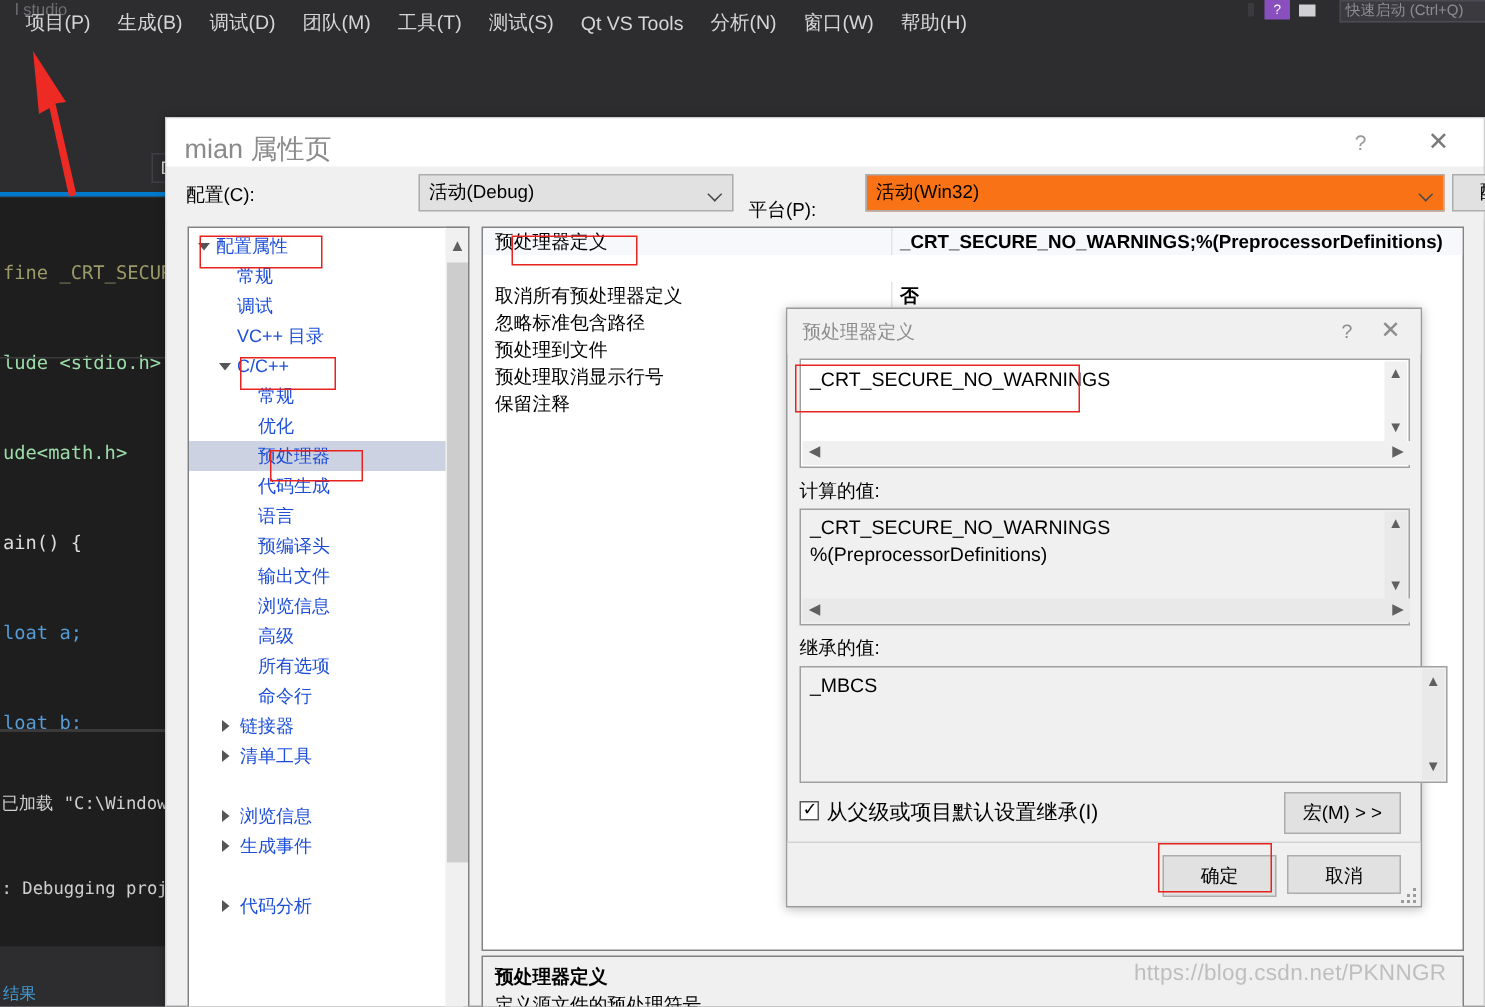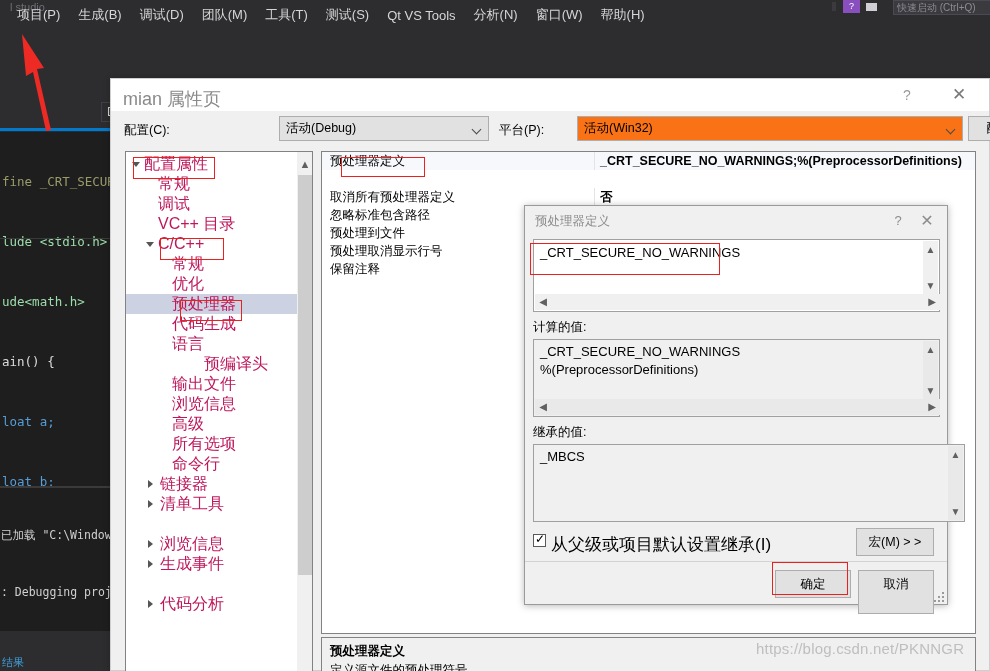--- a/index.html
+++ b/index.html
@@ -94,39 +94,39 @@
   #props-close {
     position:absolute; right:10px; top:4px; width:40px; height:24px;
     text-align:center; line-height:24px; color:#7a7a7a; font-size:17px;
   }
   
   #cfg-row { position:absolute; left:0; top:33px; width:878px; height:34px; background:#f0f0f0; }
   .lbl { position:absolute; font-size:12.5px; color:#000; white-space:nowrap; }
   #cfg-label  { left:13px; top:10px; }
   #cfg-select { position:absolute; left:168px; top:4px; width:210px; height:25px;
       background:#e1e1e1; border:1px solid #adadad; font-size:12.5px; line-height:23px; padding-left:6px; color:#000;}
-  #plat-label { left:388px; top:10px; }
+  #plat-label { left:388px; top:20px; }
   #plat-select{ position:absolute; left:466px; top:4px; width:386px; height:25px;
       background:#f97316; border:1px solid #adadad; font-size:12.5px; line-height:23px; padding-left:6px; color:#000;}
   .sel-chev { position:absolute; right:8px; top:9px; width:7px;height:7px;
      border-left:1.4px solid #4a4a4a;border-bottom:1.4px solid #4a4a4a; transform:rotate(-45deg);}
   #cfgmgr-btn { position:absolute; left:857px; top:4px; width:128px; height:25px;
       background:#e1e1e1; border:1px solid #adadad; font-size:12.5px; text-align:center; line-height:23px;
       white-space:nowrap; overflow:hidden;}
   
   #tree-panel { position:absolute; left:14px; top:72px; width:185px; height:540px;
      background:#fff; border:1px solid #828282; overflow:hidden; }
   #tree-scroll { position:absolute; left:186px; top:72px; width:16px; height:540px;
      background:#f0f0f0; border:1px solid #828282; border-left:none;}
   #tree-thumb { position:absolute; left:187px; top:96px; width:14px; height:400px; background:#cdcdcd;}
   .sb-up, .sb-dn { position:absolute; left:187px; width:14px; height:22px; color:#606060;
       font-size:11px; text-align:center; line-height:22px;}
   .sb-up { top:74px; } .sb-dn { top:589px; }
-  .tnode { position:absolute; left:0; width:185px; height:20px; font-size:16px;
-      line-height:20px; white-space:nowrap; color:#be185d; }
+  .tnode { position:absolute; left:0; width:185px; height:20px; font-size:12px;
+      line-height:20px; white-space:nowrap; color:#1d4ed8; }
   .tnode .tx { position:absolute; }
   .tri { position:absolute; width:0;height:0; border-top:4px solid transparent;
       border-bottom:4px solid transparent; border-left:5px solid #555; top:6px;}
   .tri-open { border-left:4px solid transparent;border-right:4px solid transparent;
       border-top:5px solid #555; top:8px; border-bottom:none;}
   .tnode.sel { background:#cdd2e3; }
   
   #prop-list { position:absolute; left:210px; top:72px; width:655px; height:483px;
      background:#fff; border:1px solid #828282; overflow:hidden;}
   .prow { position:absolute; left:0; width:653px; height:18px; font-size:12.5px; line-height:18px;}
@@ -165,28 +165,28 @@
   #pp-calc-vsb{ position:absolute; right:1px; top:1px; width:15px; height:58px; background:#e9e9e9;}
   #pp-calc-hsb{ position:absolute; left:1px; bottom:1px; width:405px; height:16px; background:#e9e9e9;}
   #pp-inh-label { position:absolute; left:8px; top:218px; font-size:12.5px; white-space:nowrap;}
   #pp-inh { left:8px; top:238px; width:432px; height:78px; background:#f0f0f0;}
   #pp-inh-l1 { position:absolute; left:6px; top:4px; font-size:13px; white-space:nowrap;}
   #pp-inh-vsb{ position:absolute; right:1px; top:1px; width:15px; height:74px; background:#e9e9e9;}
   #pp-chk-row { position:absolute; left:8px; top:326px; width:300px; height:20px; }
   #pp-chkbox { position:absolute; left:0; top:2px; width:13px; height:13px; background:#fff;
       border:1px solid #5a5a5a;}
   #pp-chkbox:after { content:"\2713"; position:absolute; left:1px; top:-3px; font-size:12px; color:#000;}
-  #pp-chk-label { position:absolute; left:18px; top:1px; font-size:17px; white-space:nowrap;}
+  #pp-chk-label { position:absolute; left:18px; top:1px; font-size:14px; white-space:nowrap;}
   #pp-macro-btn { position:absolute; left:331px; top:322px; width:78px; height:28px; background:#e1e1e1;
       border:1px solid #adadad; font-size:12.5px; text-align:center; line-height:26px; white-space:nowrap;}
   #pp-btm { position:absolute; left:0; top:355px; width:422px; height:43px; background:#f0f0f0;
       border-top:1px solid #d2d2d2;}
   #pp-ok     { position:absolute; left:250px; top:8px; width:76px; height:28px; background:#e1e1e1;
       border:1px solid #adadad; font-size:12.5px; text-align:center; line-height:26px;}
-  #pp-cancel { position:absolute; left:333px; top:8px; width:76px; height:44px; background:#e1e1e1;
+  #pp-cancel { position:absolute; left:333px; top:8px; width:76px; height:26px; background:#e1e1e1;
       border:1px solid #adadad; font-size:12.5px; text-align:center; line-height:26px;}
   #pp-grip { position:absolute; right:2px; bottom:2px; width:10px; height:10px;}
   #pp-grip i { position:absolute; width:2px; height:2px; background:#9a9a9a;}
   
   .redbox { position:absolute; border:1.6px solid #e8221f; pointer-events:none; }
   #ann-arrow { position:absolute; left:18px; top:32px; width:60px; height:105px; pointer-events:none;}
   
   #watermark { position:absolute; left:756px; top:640px; font-size:15px;
       color:rgba(150,150,150,0.55); white-space:nowrap; letter-spacing:0.2px;}
 </style>
@@ -315,21 +315,21 @@
       </div>
     <div class="tnode sel" style="top:142px;">
       <span class="tx" style="left:46px;">预处理器</span>
       </div>
     <div class="tnode" style="top:162px;">
       <span class="tx" style="left:46px;">代码生成</span>
       </div>
     <div class="tnode" style="top:182px;">
       <span class="tx" style="left:46px;">语言</span>
       </div>
-    <div class="tnode" style="top:202px;margin-left:32px;">
+    <div class="tnode" style="top:202px;">
       <span class="tx" style="left:46px;">预编译头</span>
       </div>
     <div class="tnode" style="top:222px;">
       <span class="tx" style="left:46px;">输出文件</span>
       </div>
     <div class="tnode" style="top:242px;">
       <span class="tx" style="left:46px;">浏览信息</span>
       </div>
     <div class="tnode" style="top:262px;">
       <span class="tx" style="left:46px;">高级</span>

